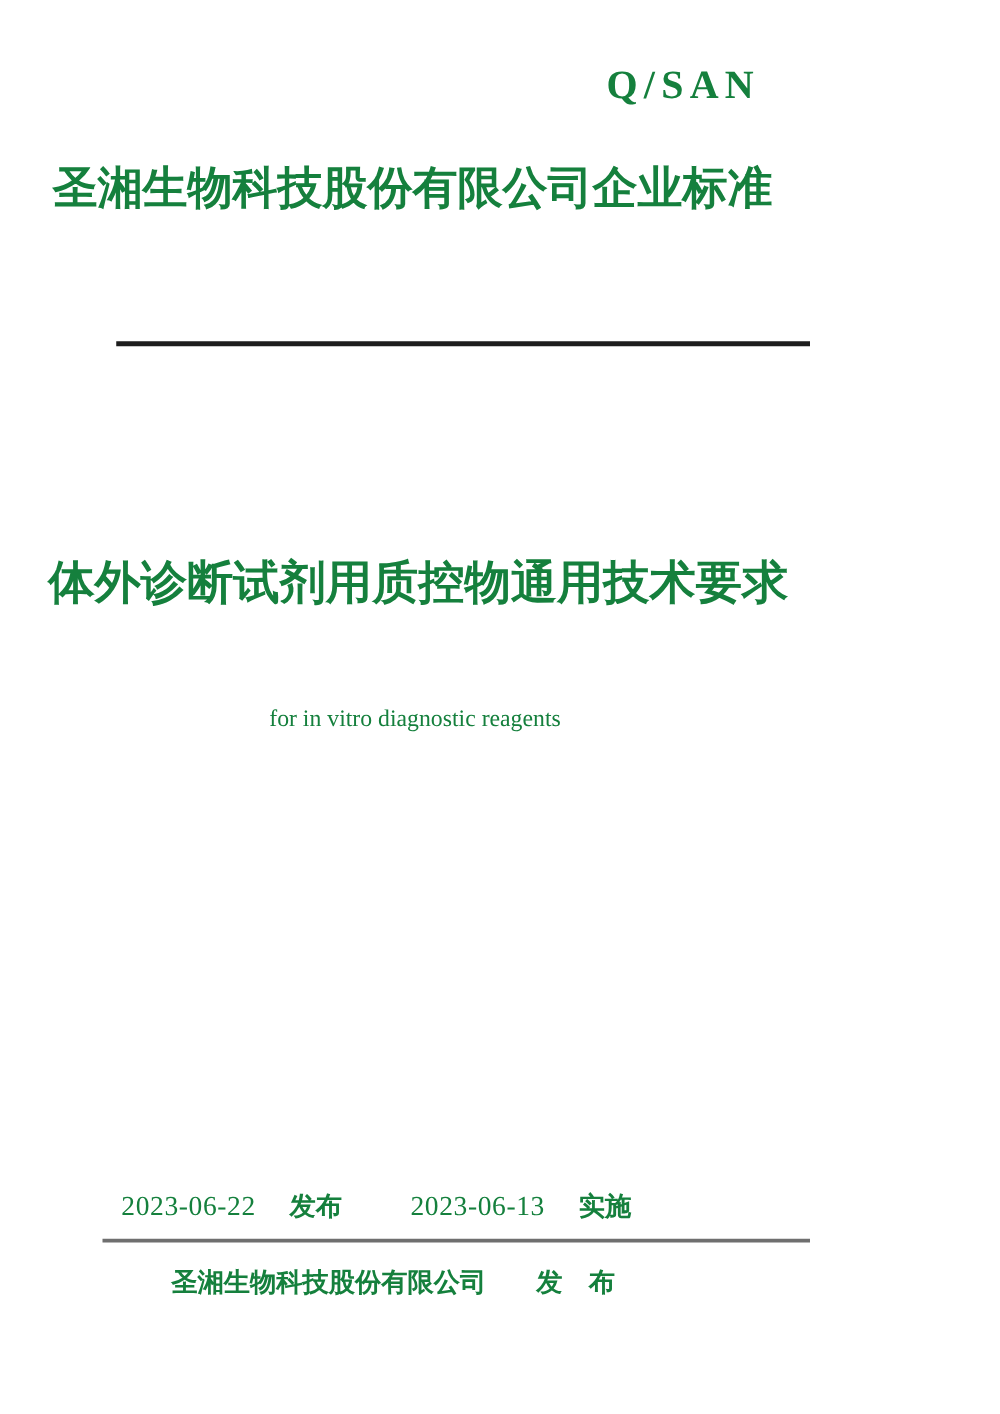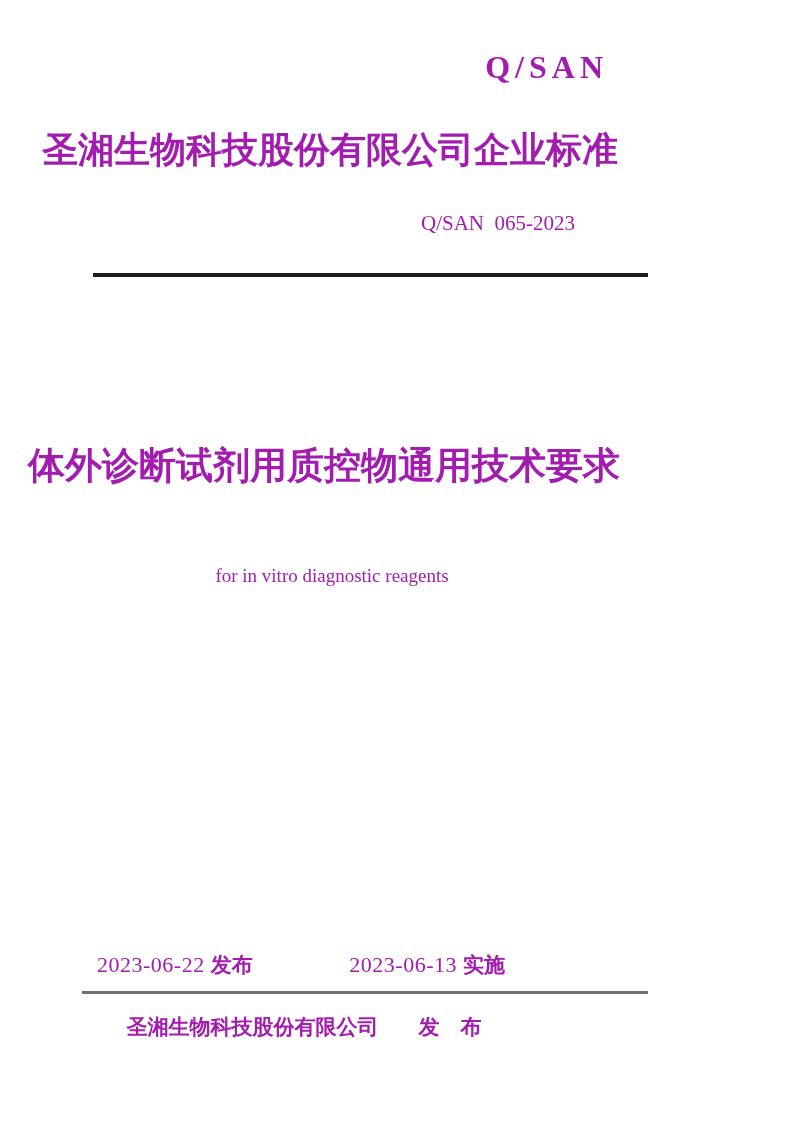--- a/index.html
+++ b/index.html
@@ -5,26 +5,26 @@
   html, body {
     margin: 0;
     padding: 0;
     background: #ffffff;
   }
   .page {
     position: relative;
     width: 648px;
     height: 1131px;
     background: #ffffff;
-    color: #a21caf;
+    color: #15803d;
     overflow: hidden;
     font-family: "Liberation Serif", "DejaVu Serif", serif;
   }
   .serif { font-family: "Liberation Serif", "DejaVu Serif", serif; }
-  .sans  { font-family: "Liberation Sans", "DejaVu Sans", sans-serif; }
+  .sans  { font-family: "Liberation Sans", "DejaVu Sans", sans-serif; padding-left: 21px; }
 
   .logo {
     position: absolute;
     top: 50px;
     right: 45px;
     font-size: 32px;
     font-weight: 700;
     letter-spacing: 5px;
     margin-right: -5px;
     line-height: 1.1;
@@ -130,21 +130,20 @@
 </style>
 </head>
 <body>
 
 <div class="page">
 
   <div class="logo serif">Q/SAN</div>
 
   <div class="header-title serif">圣湘生物科技股份有限公司企业标准</div>
 
-  <div class="doc-number serif">Q/SAN  065-2023</div>
 
   <div class="rule-top"></div>
 
   <div class="title-zh sans">体外诊断试剂用质控物通用技术要求</div>
 
 
   <div class="title-en-2 serif">for in vitro diagnostic reagents</div>
 
   <div class="dates-row">
     <div>

